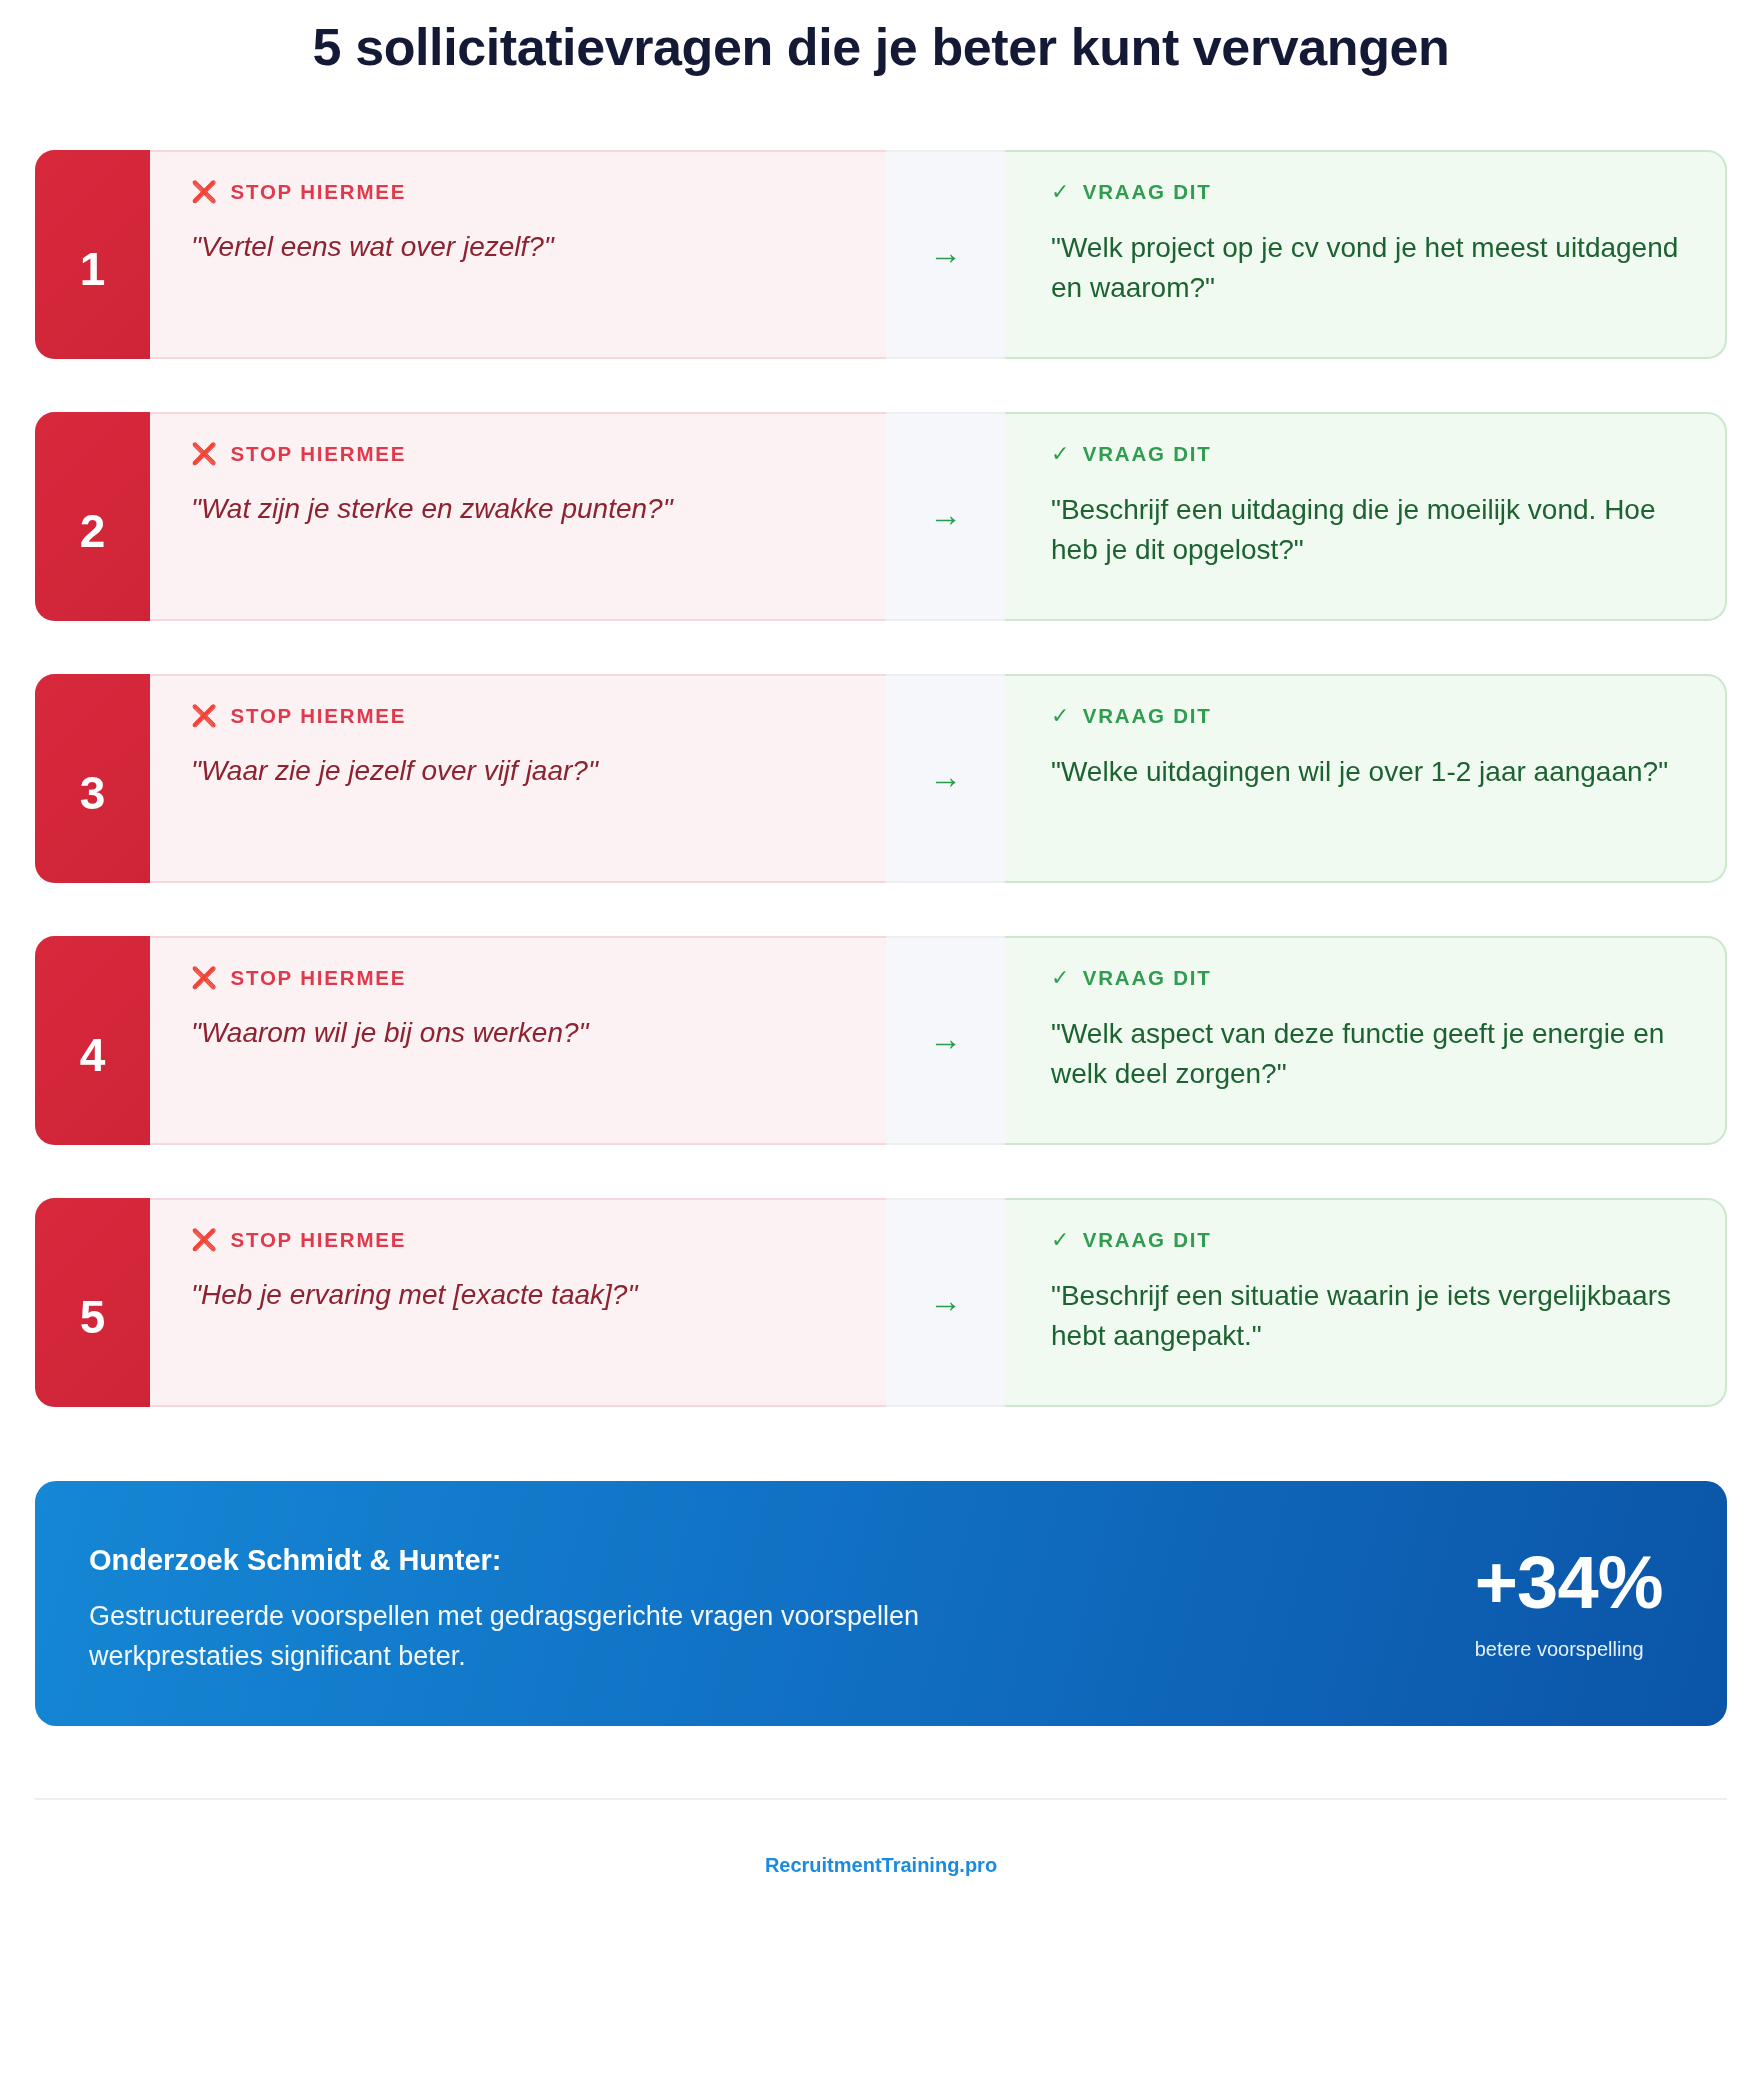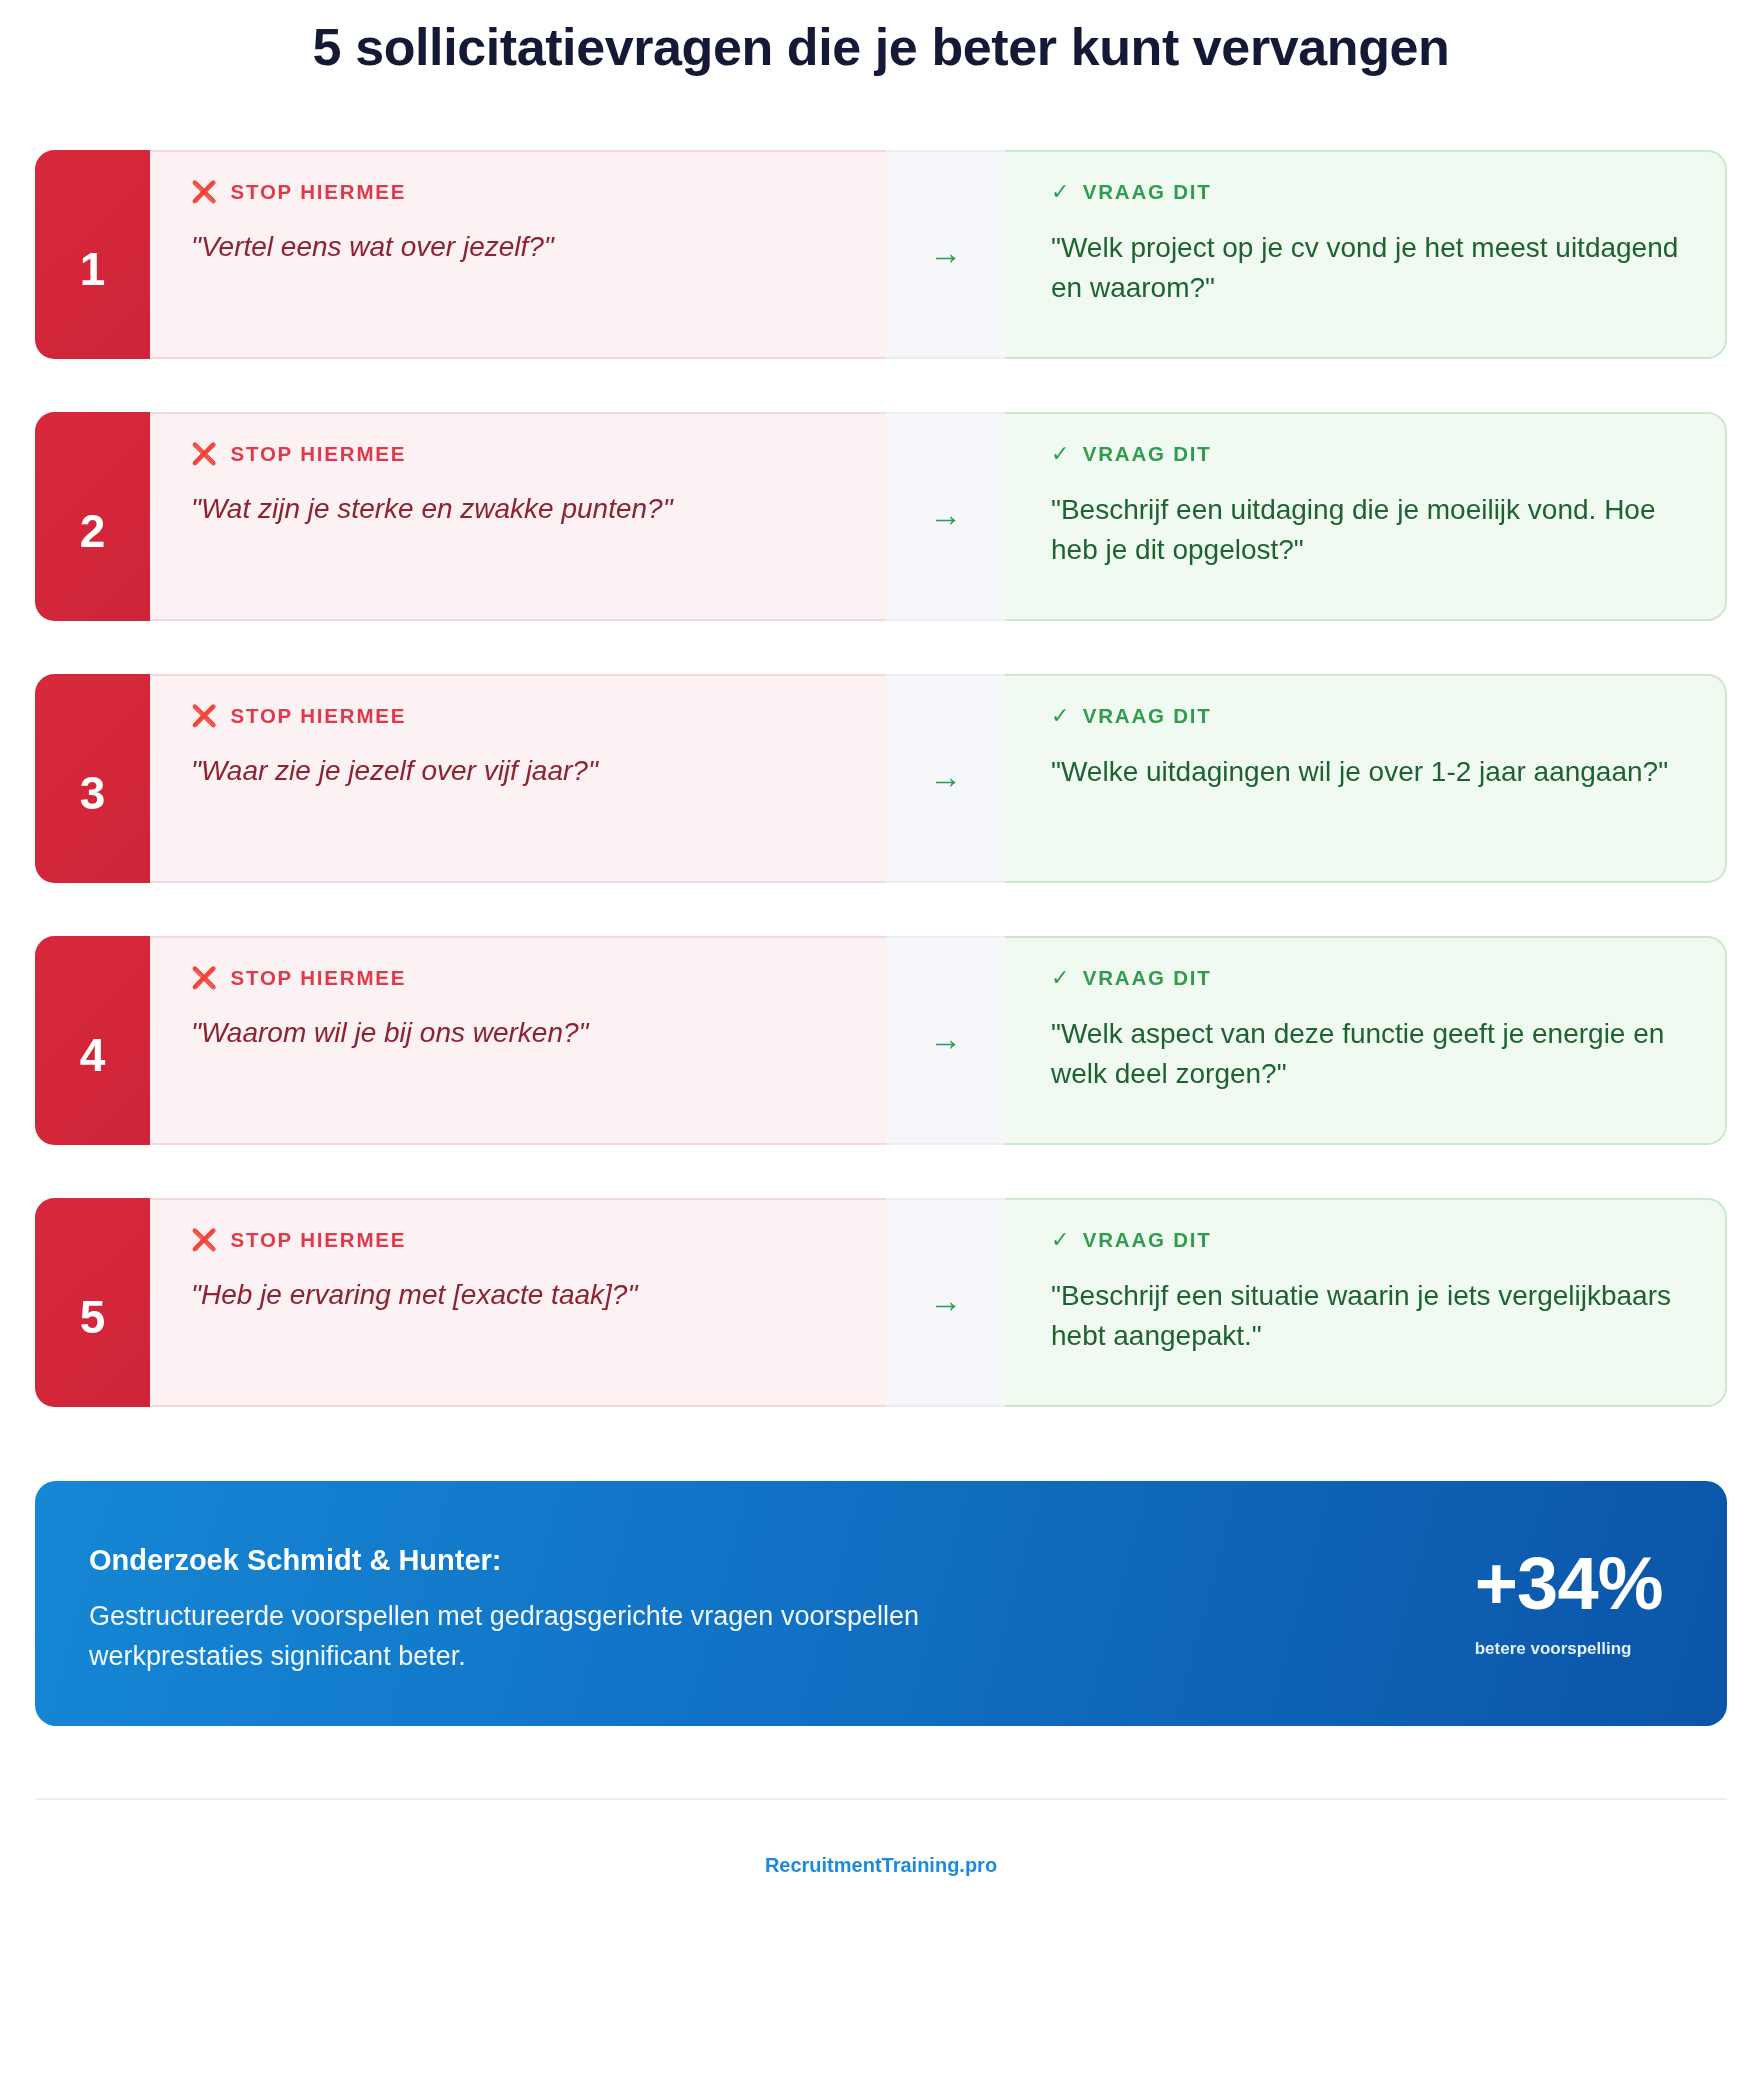--- a/index.html
+++ b/index.html
@@ -174,25 +174,24 @@
     padding-right: 8.2px;
   }
   .stat-value {
     font-size: 74px;
     font-weight: bold;
     line-height: 1;
     letter-spacing: -0.8px;
     display: block;
   }
   .stat-label {
-    font-size: 17px;
+    font-size: 20px;
     color: #e4f0fa;
     margin-top: 18px;
     display: block;
-    font-weight: bold;
   }
 
   
   .divider {
     margin: 72px 35px 0 35px;
     height: 2.5px;
     background: #eceef2;
   }
   .footer {
     text-align: center;

